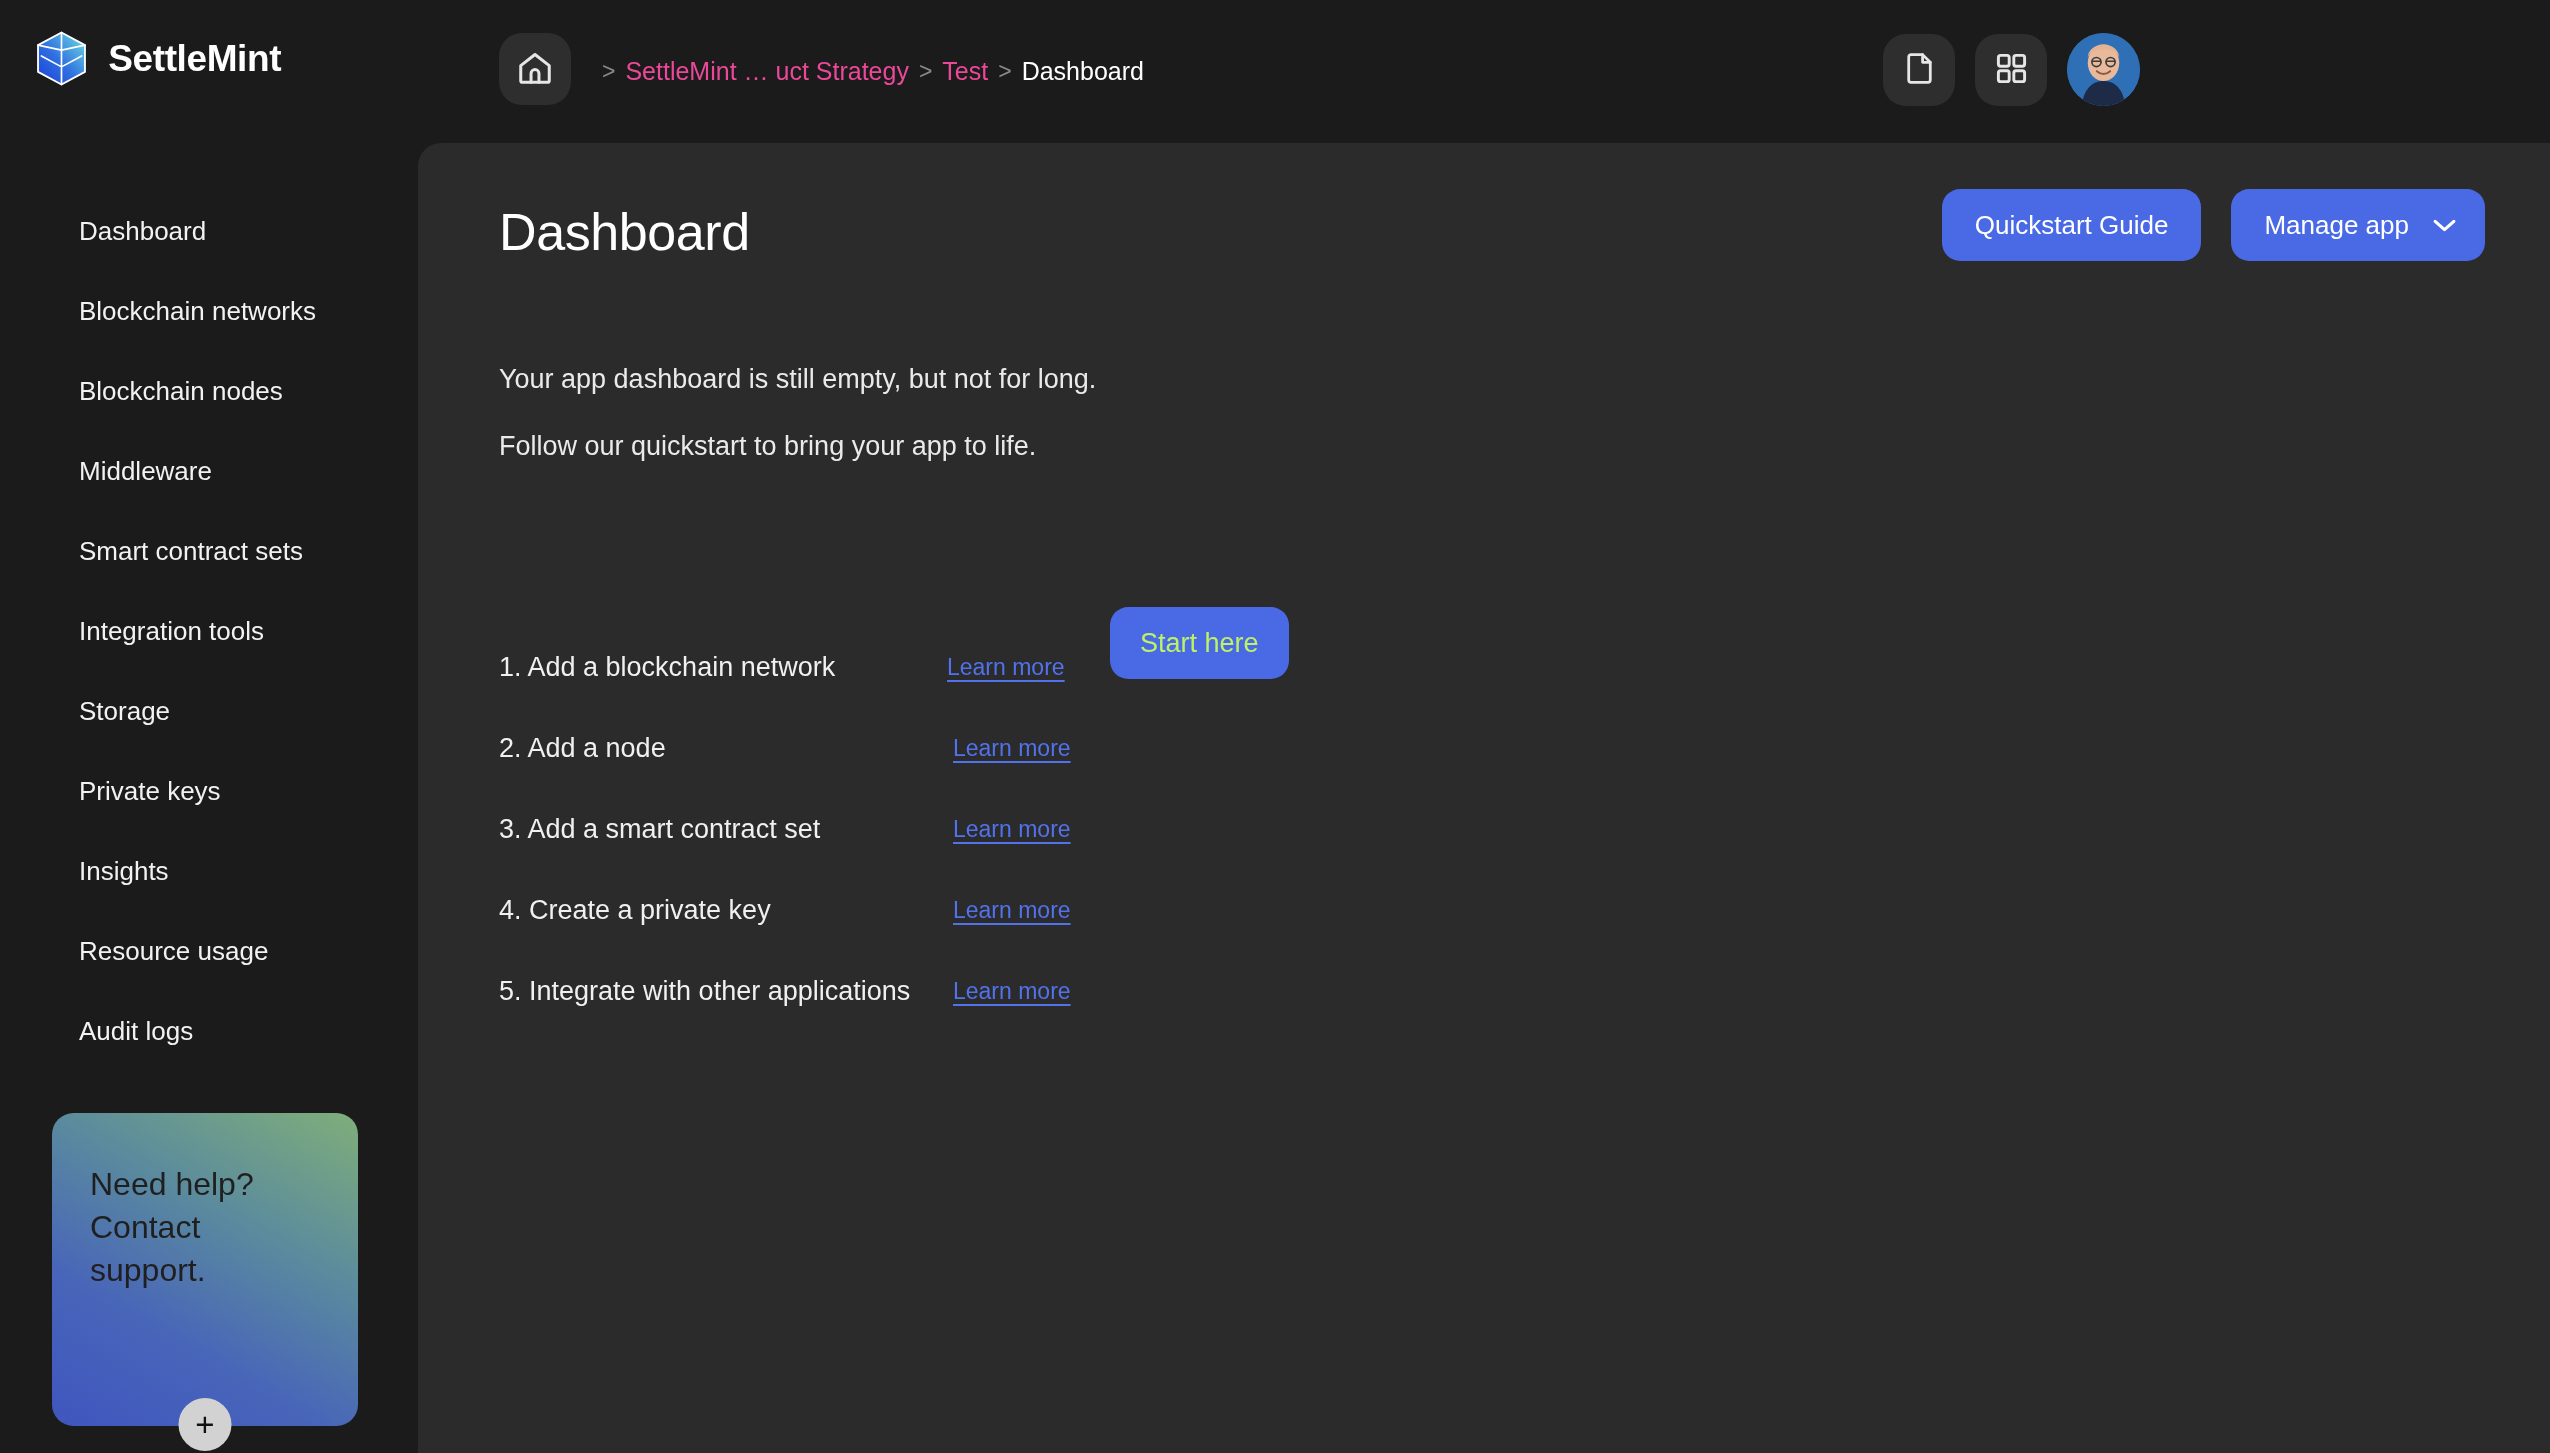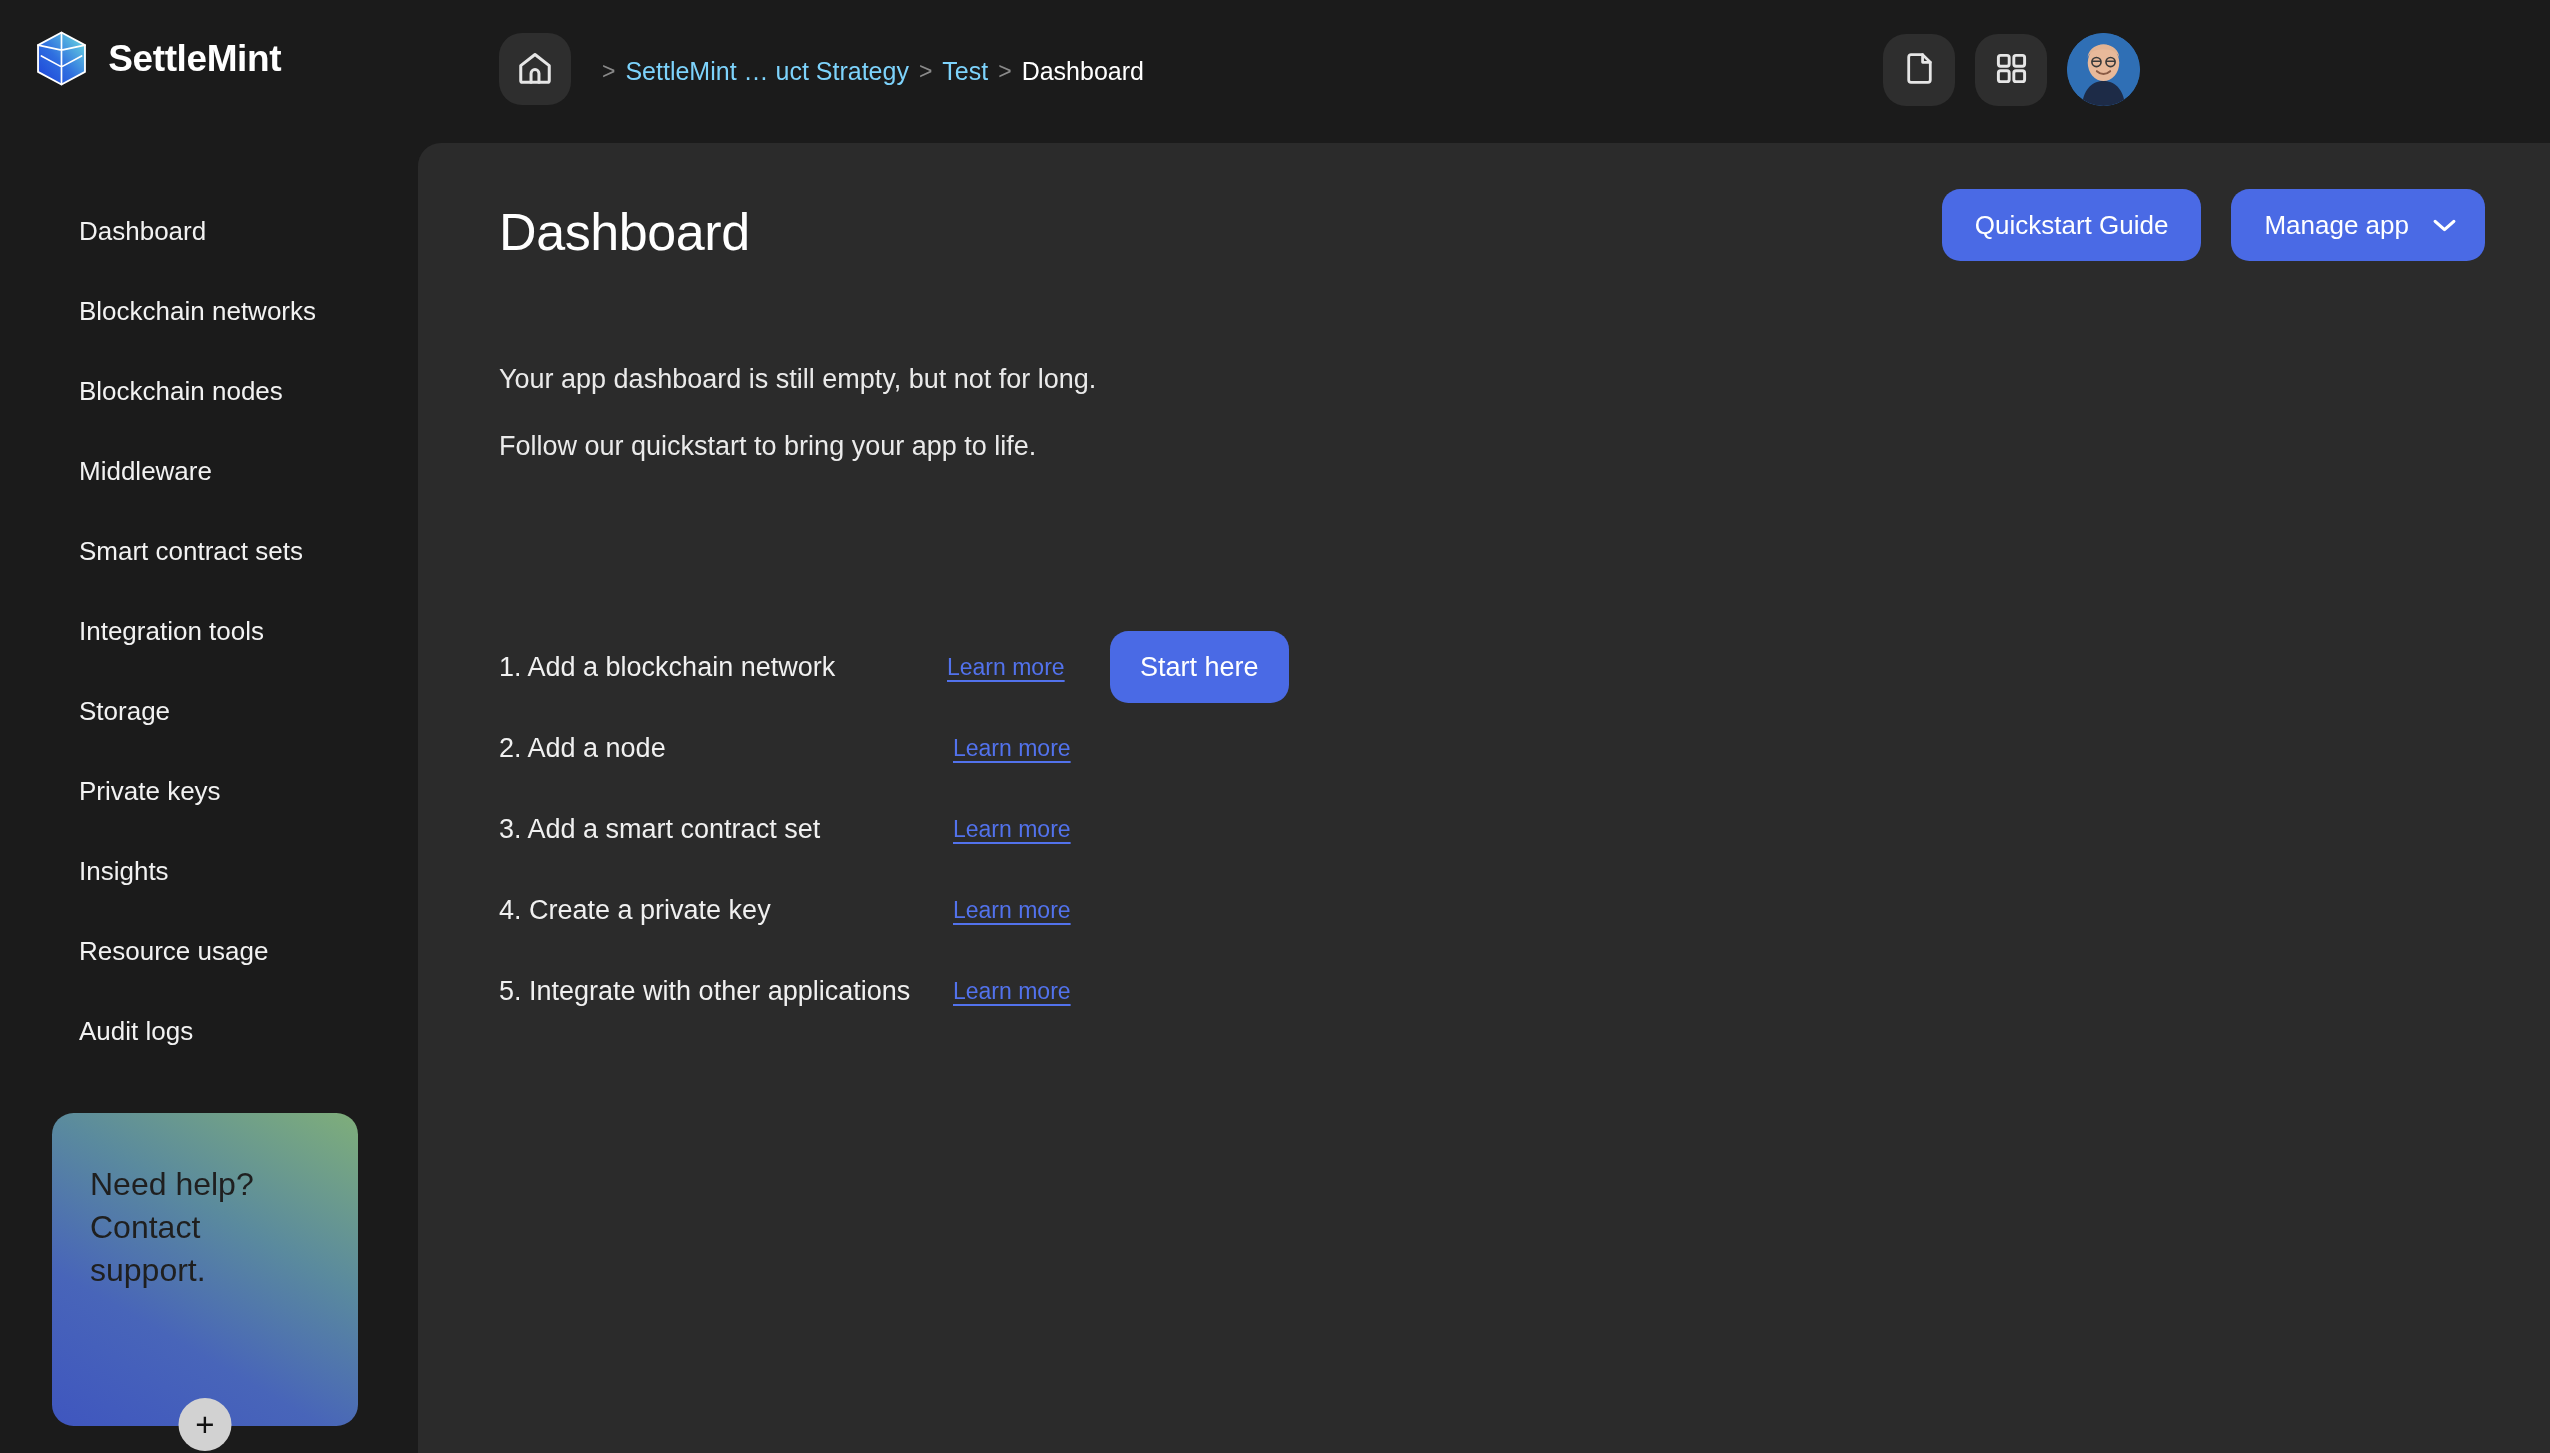--- a/index.html
+++ b/index.html
@@ -66,21 +66,21 @@
     top: 0;
     height: 143px;
     display: flex;
     align-items: center;
     gap: 0;
     font-size: 25px;
     color: #b9b9b9;
     white-space: nowrap;
   }
   .crumb-sep { color: #8a8a8a; margin: 0 10px; font-size: 23px; }
-  .crumb { color: #7dd3fc; }
+  .crumb { color: #ec4899; }
   .crumb.active { color: #ffffff; }
 
   .topbar-right {
     position: absolute;
     right: 32px;
     top: 33px;
     display: flex;
     align-items: center;
     gap: 20px;
   }
@@ -257,33 +257,32 @@
     text-underline-offset: 5px;
     cursor: pointer;
     white-space: nowrap;
   }
   .step-link.shift { left: 454px; }
   .start-here {
     position: absolute;
     left: 611px;
     top: -20px;
     background: #4a6ae5;
-    color: #ffffff;
+    color: #bef264;
     border: none;
     border-radius: 18.3px;
     height: 72px;
     padding: 0 30px;
     font-size: 27px;
     font-family: inherit;
     cursor: pointer;
     display: flex;
     align-items: center;
     justify-content: center;
     white-space: nowrap;
-    margin-top: 24px;
   }
 </style>
 </head>
 <body>
 
 <div id="app">
 
   <div class="topbar">
 
     <div class="brand">

